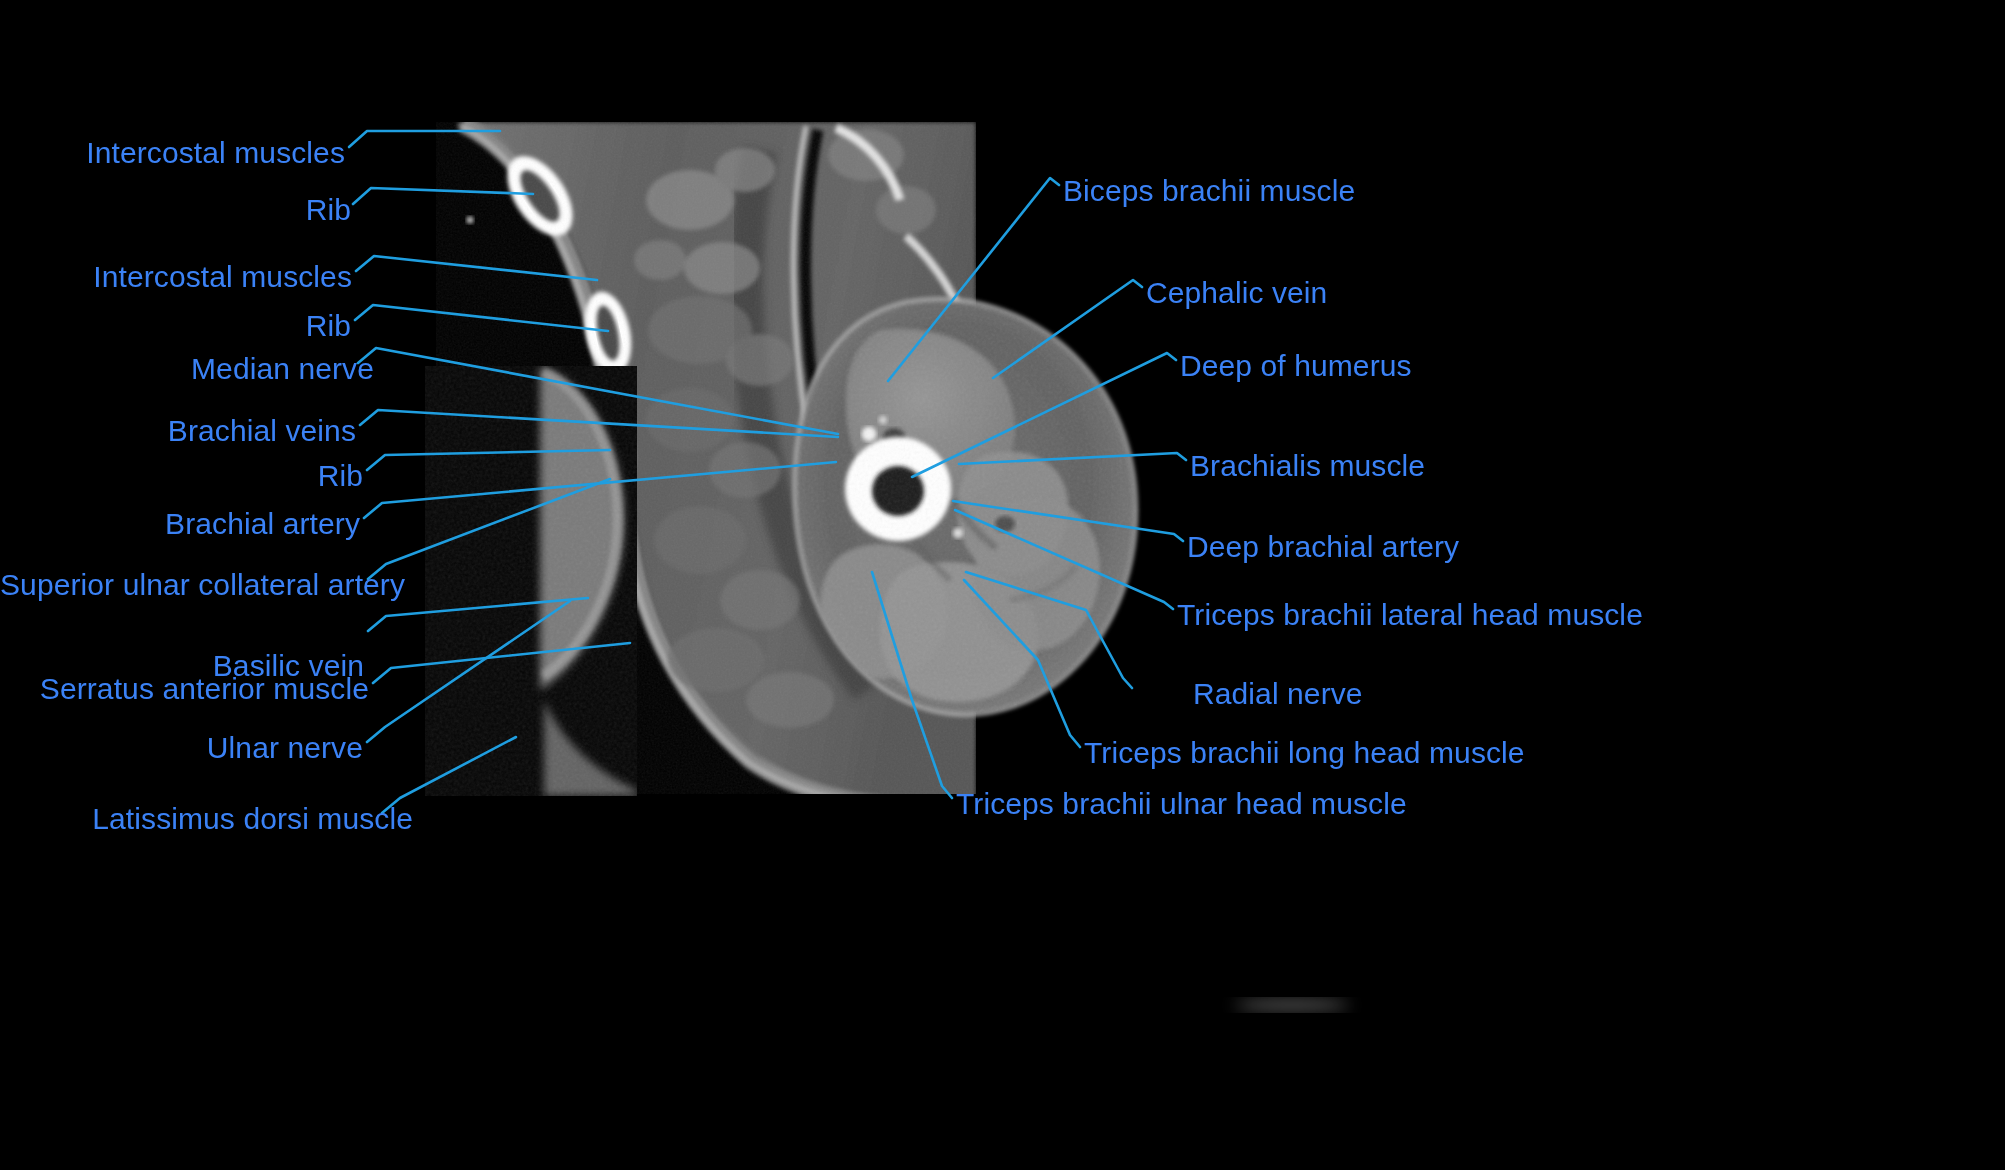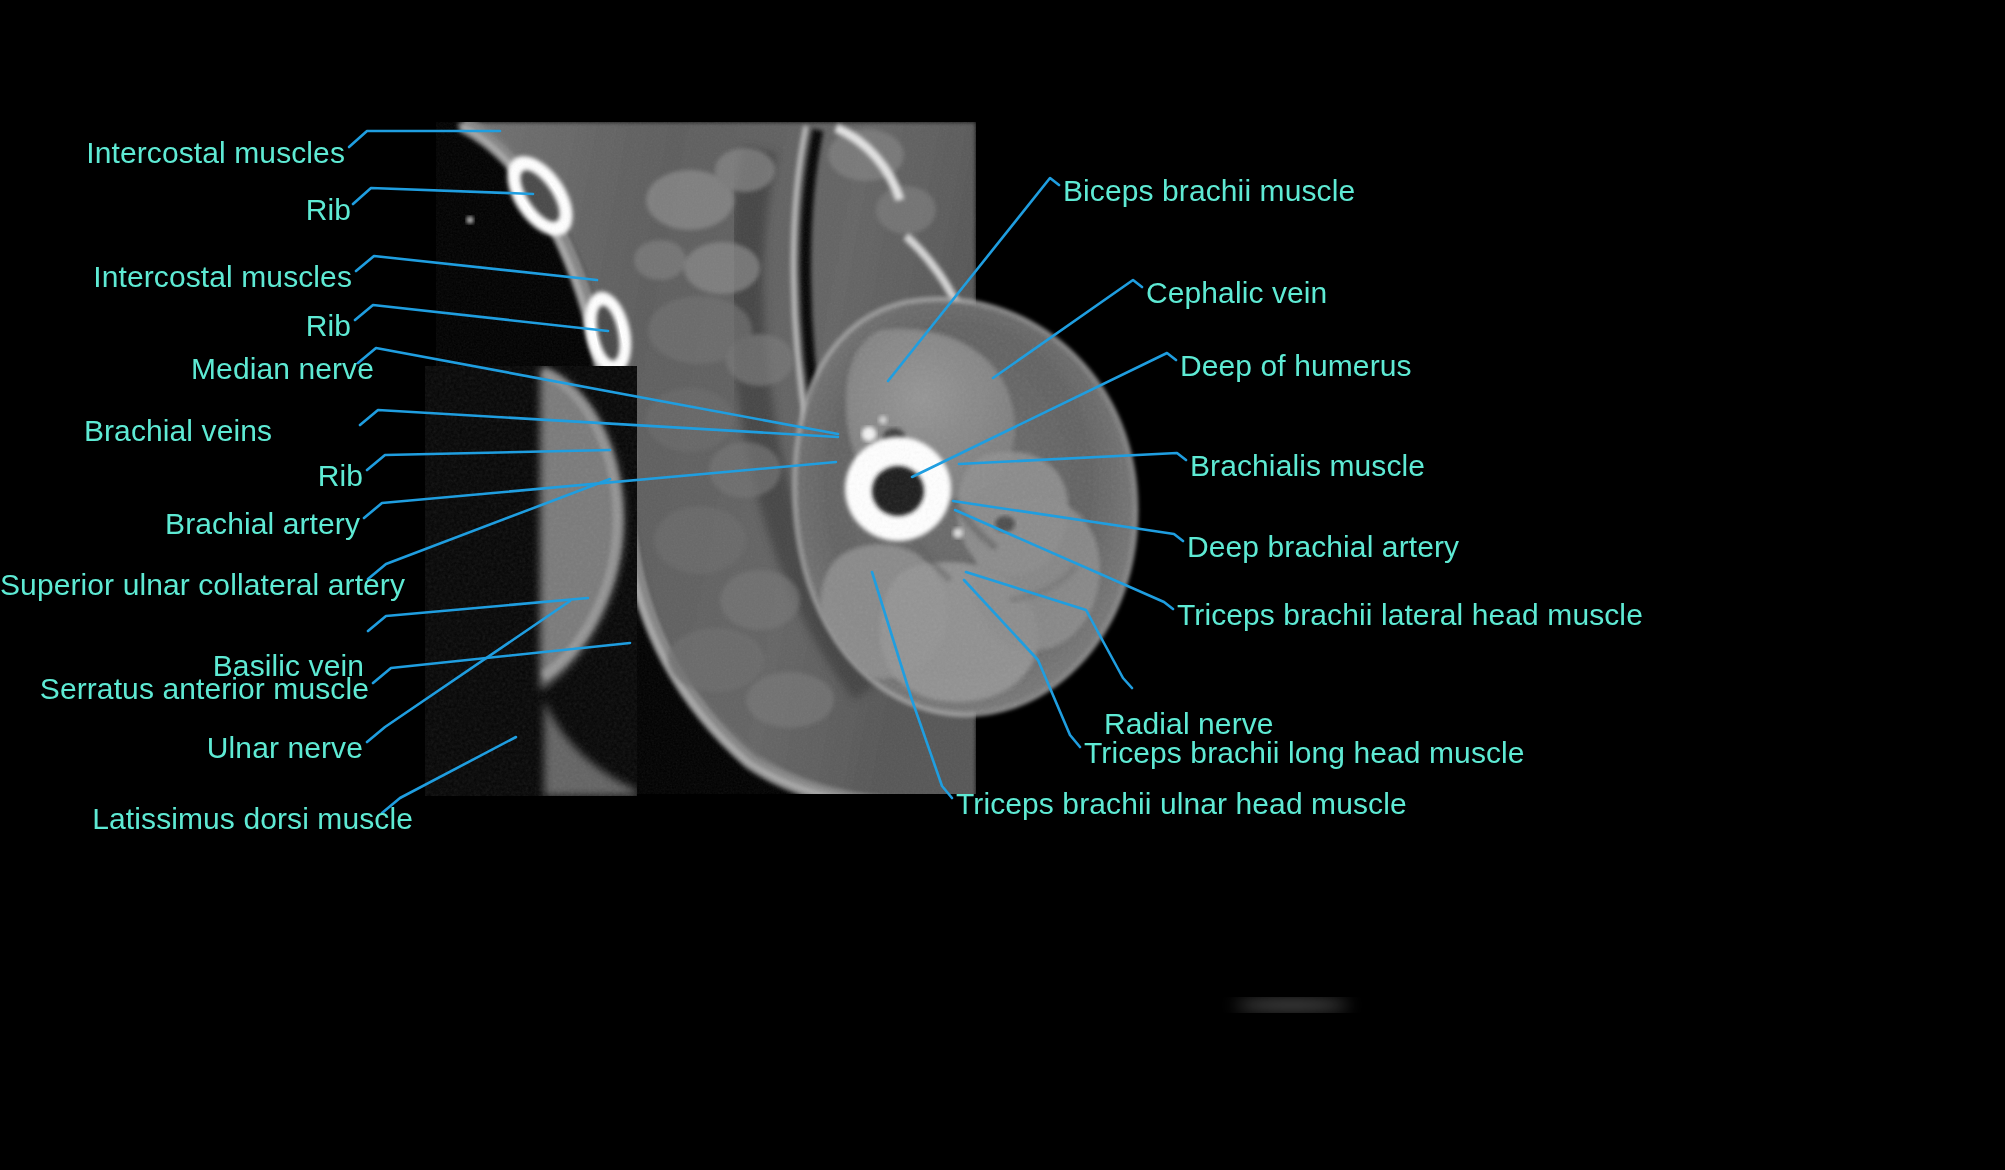--- a/index.html
+++ b/index.html
@@ -10,21 +10,21 @@
 
   
   #ct-layer{position:absolute;inset:0;}
   #ct-svg{position:absolute;left:0;top:0;width:2005px;height:1170px;}
 
   
   #leader-svg{position:absolute;left:0;top:0;width:2005px;height:1170px;
               pointer-events:none;}
 
   
-  .lbl{position:absolute;color:#5eead4;font-size:30px;line-height:1;
+  .lbl{position:absolute;color:#3b82f6;font-size:30px;line-height:1;
        white-space:nowrap;letter-spacing:0.1px;
        font-family:"Liberation Sans","DejaVu Sans",sans-serif;}
   .lbl.r{text-align:right;}
   .lbl.l{text-align:left;}
 </style>
 </head>
 <body>
 
 <div id="stage">
 
@@ -262,34 +262,34 @@
       <polyline points="1080,747 1070,735 1038,660 964,580" fill="none" stroke="#1f9ee0" stroke-width="2.6" stroke-linecap="round" stroke-linejoin="round"></polyline>
       <polyline points="952,798 942,786 912,700 872,572" fill="none" stroke="#1f9ee0" stroke-width="2.6" stroke-linecap="round" stroke-linejoin="round"></polyline>
     </svg>
 
   <div id="labels-left">
       <div class="lbl r" style="top: 138px; left: 0px; width: 345px;">Intercostal muscles</div>
       <div class="lbl r" style="top: 195px; left: 0px; width: 351px;">Rib</div>
       <div class="lbl r" style="top: 262px; left: 0px; width: 352px;">Intercostal muscles</div>
       <div class="lbl r" style="top: 311px; left: 0px; width: 351px;">Rib</div>
       <div class="lbl r" style="top: 354px; left: 0px; width: 354px; margin-left: 20px;">Median nerve</div>
-      <div class="lbl r" style="top: 416px; left: 0px; width: 356px; text-align: center;">Brachial veins</div>
+      <div class="lbl r" style="top: 416px; left: 0px; width: 356px;">Brachial veins</div>
       <div class="lbl r" style="top: 461px; left: 0px; width: 363px;">Rib</div>
       <div class="lbl r" style="top: 509px; left: 0px; width: 360px;">Brachial artery</div>
       <div class="lbl r" style="top: 570px; left: 0px; width: 364px; text-align: right;">Superior ulnar collateral artery</div>
       <div class="lbl r" style="top: 651px; left: 0px; width: 364px;">Basilic vein</div>
       <div class="lbl r" style="top: 674px; left: 0px; width: 369px;">Serratus anterior muscle</div>
       <div class="lbl r" style="top: 733px; left: 0px; width: 363px;">Ulnar nerve</div>
       <div class="lbl r" style="top: 804px; left: 0px; width: 378px; margin-left: 35px;">Latissimus dorsi muscle</div>
     </div>
   <div id="labels-right">
       <div class="lbl l" style="top: 176px; left: 1063px;">Biceps brachii muscle</div>
       <div class="lbl l" style="top: 278px; left: 1146px;">Cephalic vein</div>
       <div class="lbl l" style="top: 351px; left: 1180px;">Deep of humerus</div>
       <div class="lbl l" style="top: 451px; left: 1190px;">Brachialis muscle</div>
       <div class="lbl l" style="top: 532px; left: 1187px;">Deep brachial artery</div>
       <div class="lbl l" style="top: 600px; left: 1177px;">Triceps brachii lateral head muscle</div>
-      <div class="lbl l" style="top: 679px; left: 1104px; margin-top: 30px;">Radial nerve</div>
+      <div class="lbl l" style="top: 679px; left: 1193px;">Radial nerve</div>
       <div class="lbl l" style="top: 738px; left: 1084px;">Triceps brachii long head muscle</div>
       <div class="lbl l" style="top: 789px; left: 956px;">Triceps brachii ulnar head muscle</div>
     </div>
 
 </div>
 
 </body></html>

